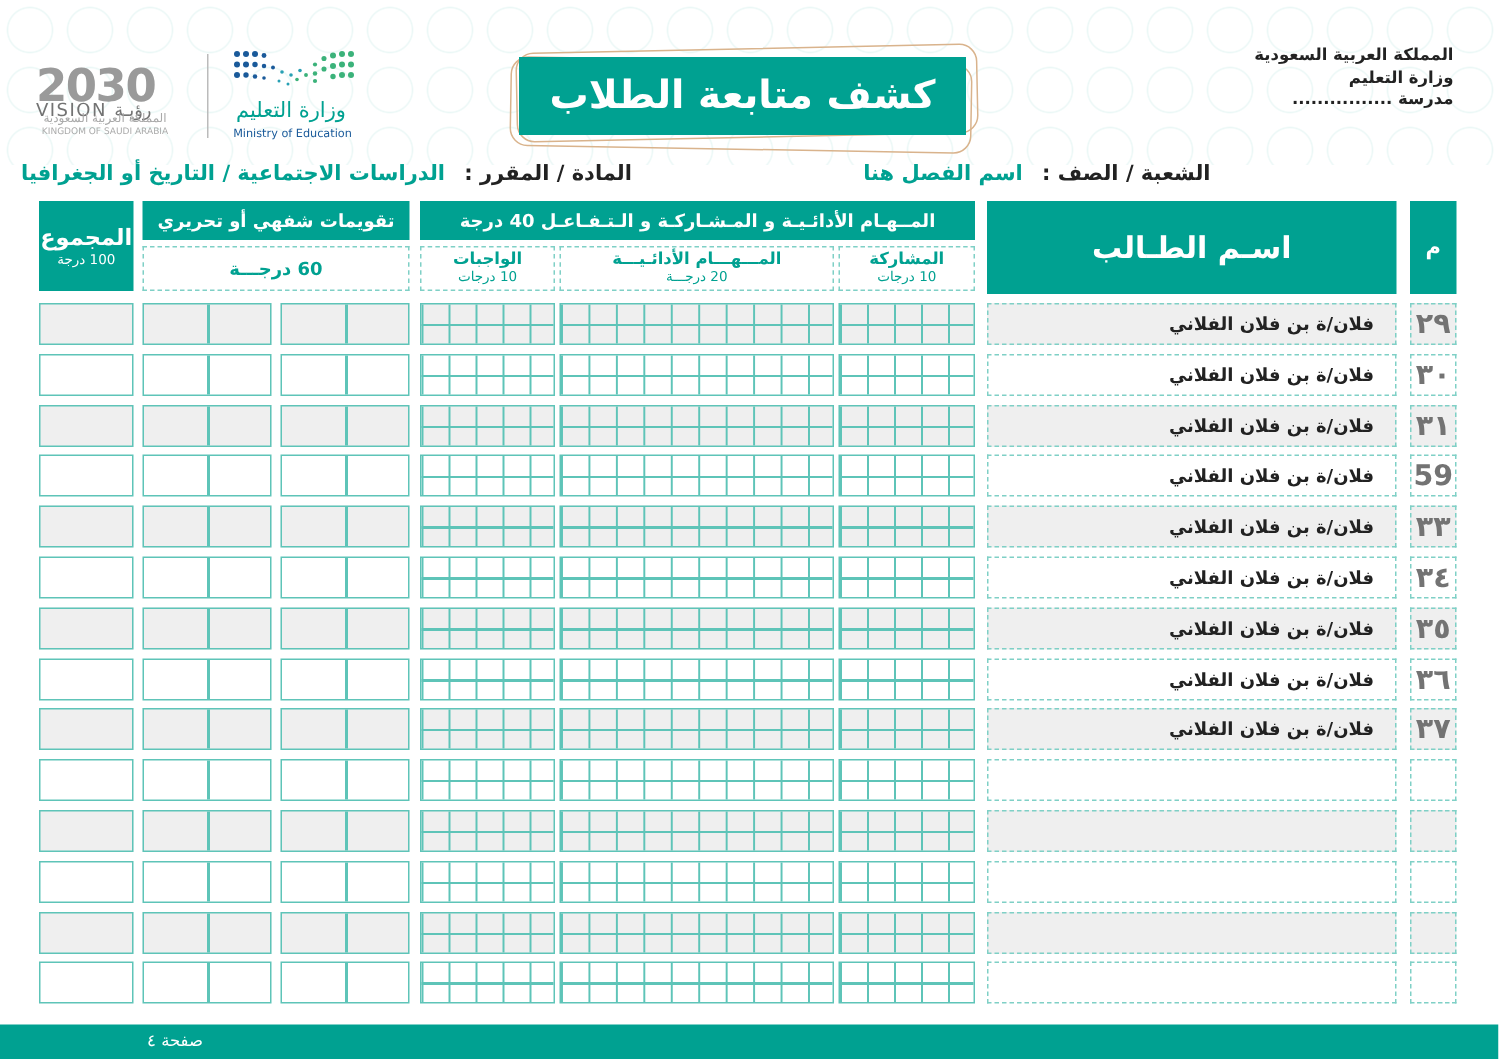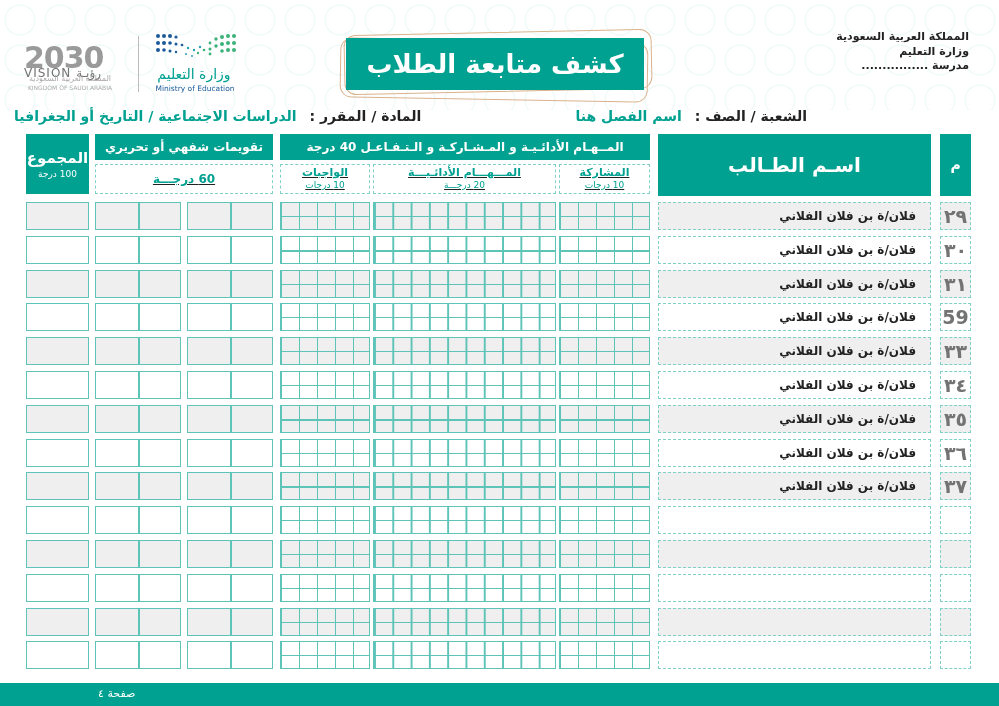--- a/index.html
+++ b/index.html
@@ -22,21 +22,21 @@
   .v-top{position:absolute;left:0;top:0;font-size:12px;color:#737373;letter-spacing:1px;margin-top:36px;}
   .v-num{position:absolute;left:0;top:10px;font-size:30px;color:#9a9a9a;font-weight:bold;letter-spacing:-1px;}
   .v-ar{position:absolute;left:0;top:44px;font-size:8px;color:#aaa;width:92px;text-align:center;direction:rtl;}
   .v-en{position:absolute;left:0;top:54px;font-size:6px;color:#aaa;width:92px;text-align:center;}
   
   .info{top:108px;font-size:14px;font-weight:bold;direction:rtl;white-space:nowrap;}
   .info .lbl{color:#222;}
   .info .val{color:#00a191;margin-right:8px;}
   
   .hdr{background:#00a191;color:#fff;display:flex;align-items:center;justify-content:center;direction:rtl;font-weight:bold;}
-  .sub{border:1.5px dashed #7fd0c6;display:flex;flex-direction:column;align-items:center;justify-content:center;direction:rtl;line-height:12px;text-decoration:underline;}
+  .sub{border:1.5px dashed #7fd0c6;display:flex;flex-direction:column;align-items:center;justify-content:center;direction:rtl;line-height:12px;}
   .sub .t{color:#00a191;font-size:11px;font-weight:bold;}
   .sub .d{color:#00a191;font-size:9px;}
   
   .row{position:absolute;left:0;width:999px;height:30px;}
   .cell{position:absolute;top:0;height:28px;border:1.5px solid #5ec4b8;box-sizing:border-box;}
   .grid5,.grid10{position:absolute;top:0;height:28px;box-sizing:border-box;border:1.5px solid #5ec4b8;}
   .grid5{background-image:linear-gradient(to right,#5ec4b8 1.5px,transparent 1.5px),linear-gradient(to bottom,transparent 13px,#5ec4b8 13px,#5ec4b8 14.5px,transparent 14.5px);background-size:18px 100%,100% 100%;}
   .grid10{background-image:linear-gradient(to right,#5ec4b8 1.5px,transparent 1.5px),linear-gradient(to bottom,transparent 13px,#5ec4b8 13px,#5ec4b8 14.5px,transparent 14.5px);background-size:18.3px 100%,100% 100%;}
   .split{position:absolute;top:0;height:28px;box-sizing:border-box;border:1.5px solid #5ec4b8;}
   .split::after{content:"";position:absolute;left:50%;top:0;width:1.5px;height:100%;background:#5ec4b8;}

